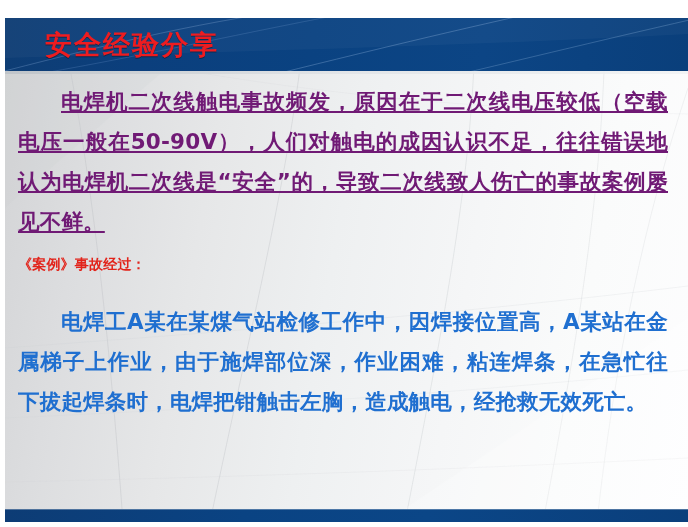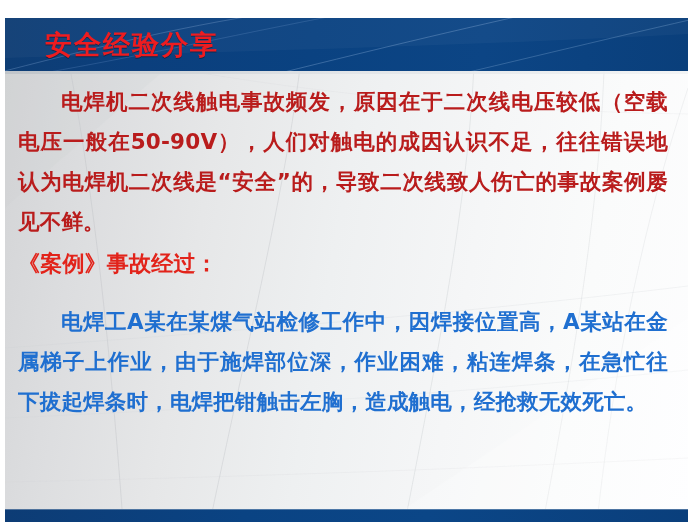--- a/index.html
+++ b/index.html
@@ -111,27 +111,28 @@
     font-family: "DejaVu Sans", "Liberation Sans", sans-serif;
     font-weight: 700;
     font-size: 21.5px;
     line-height: 40px;
     letter-spacing: .2px;
     text-align: justify;
     text-justify: inter-character;
   }
 
   .para.p-navy {
-    color: #b91c1c;
+    color: #701a75;
     text-indent: 2em;
+    text-decoration: underline;
   }
 
   .para.p-red {
     color: #e2231a;
-    font-size: 22px;
+    font-size: 14px;
     line-height: 40px;
     margin-top: 2px;
   }
 
   .para.p-blue {
     color: #1f6fd0;
     text-indent: 2em;
     margin-top: 18px;
   }
 </style>

